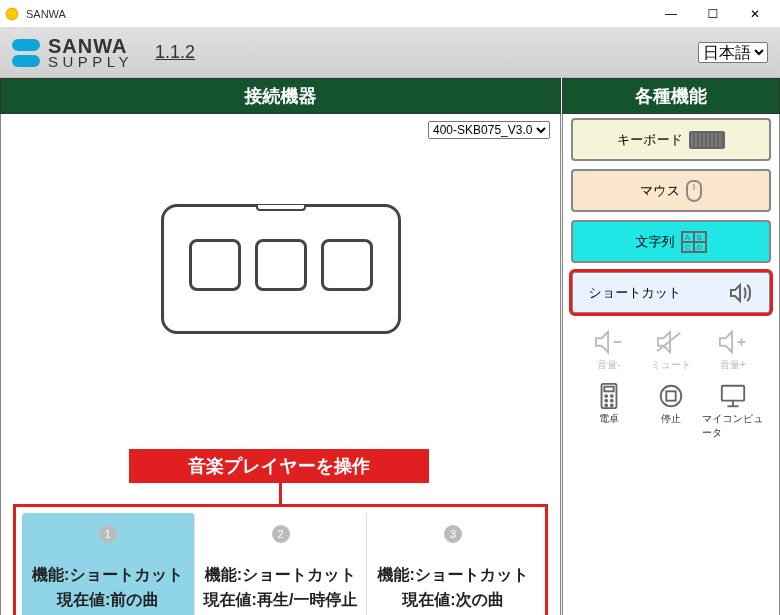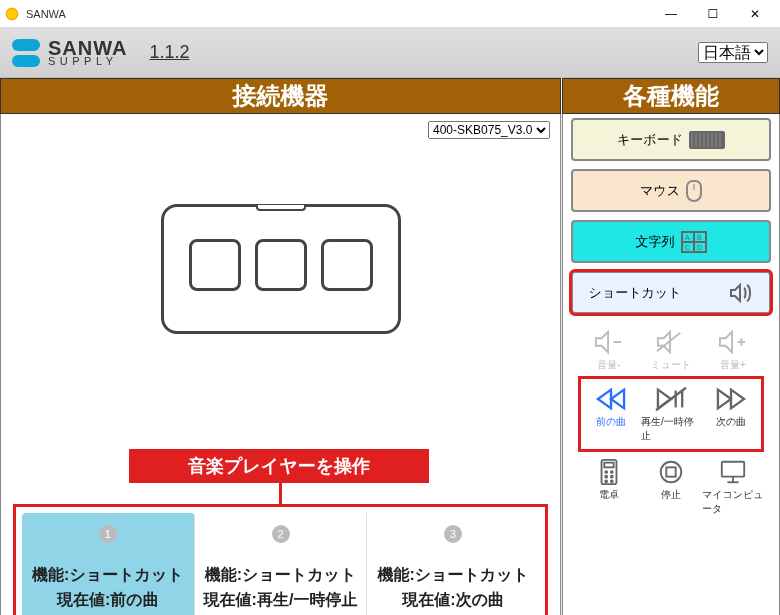--- a/index.html
+++ b/index.html
@@ -12,27 +12,27 @@
   .titlebar .winbtn { width: 42px; height: 28px; display: flex; align-items: center; justify-content: center; font-size: 12px; cursor: pointer; }
   
   .header { height: 50px; background: linear-gradient(#e0e0e0,#d0d0d0); display: flex; align-items: center; padding: 0 12px; border-bottom: 1px solid #bbb; }
   .header .logo { display: flex; align-items: center; gap: 8px; }
   .header .logo-mark { width: 28px; height: 28px; position: relative; }
   .header .logo-mark::before, .header .logo-mark::after { content:""; position:absolute; left:0; width:28px; height:12px; background:#0ea5d9; border-radius:6px; }
   .header .logo-mark::before { top:0; }
   .header .logo-mark::after { bottom:0; }
   .header .logo-text { font-family: Arial, sans-serif; color:#333; line-height:0.9; }
   .header .logo-text .brand { font-size:20px; font-weight:bold; letter-spacing:1px; }
-  .header .logo-text .sub { font-size:11px; letter-spacing:4.5px; }
+  .header .logo-text .sub { font-size:15px; letter-spacing:4.5px; }
   .header .version { margin-left: 22px; font-size: 18px; color: #333; text-decoration: underline; }
   .header .lang { margin-left: auto; }
   .header .lang select { font-size: 16px; }
   
   .section-titles { display:flex; height:36px; }
-  .section-titles .st { background:#a16207; color:#fff; font-size:24px; font-weight:bold; display:flex; align-items:center; justify-content:center; border:1px solid #333;}
+  .section-titles .st { background:#14532d; color:#fff; font-size:18px; font-weight:bold; display:flex; align-items:center; justify-content:center; border:1px solid #333;}
   .st.left { width:561px; }
   .st.right { width:218px; margin-left:1px;}
   
   .content { display:flex; height:585px; }
   .main { width:561px; border:1px solid #888; border-top:none; position:relative; background:#fff; }
   .side { width:218px; margin-left:1px; border:1px solid #888; border-top:none; background:#fff; display:flex; flex-direction:column; }
   
   .device-select { position:absolute; top:6px; right:10px; }
   .device-select select { font-size:12px; }
   
@@ -205,43 +205,20 @@
         <div class="cell disabled">
           <svg viewBox="0 0 40 30" fill="none" stroke="#bbb" stroke-width="2">
               <path d="M6 11h6l7-7v22l-7-7H6z"></path>
               <line x1="25" y1="15" x2="33" y2="15"></line>
               <line x1="29" y1="11" x2="29" y2="19"></line>
             </svg>
           <span class="lbl">音量+</span>
         </div>
       </div>
 
-      <div class="row framed">
-        <div class="cell sel">
-          <svg viewBox="0 0 40 30" fill="none" stroke="#2a70ff" stroke-width="2.5">
-              <path d="M20 5L6 15l14 10z M34 5L20 15l14 10z"></path>
-            </svg>
-          <span class="lbl">前の曲</span>
-        </div>
-        <div class="cell">
-          <svg viewBox="0 0 40 30" fill="none" stroke="#666" stroke-width="2.5">
-              <path d="M6 5l14 10L6 25z"></path>
-              <line x1="25" y1="6" x2="25" y2="24"></line>
-              <line x1="32" y1="6" x2="32" y2="24"></line>
-              <line x1="4" y1="27" x2="36" y2="3"></line>
-            </svg>
-          <span class="lbl">再生/一時停止</span>
-        </div>
-        <div class="cell">
-          <svg viewBox="0 0 40 30" fill="none" stroke="#666" stroke-width="2.5">
-              <path d="M6 5l14 10L6 25z M20 5l14 10L20 25z"></path>
-            </svg>
-          <span class="lbl">次の曲</span>
-        </div>
-      </div>
 
       <div class="row">
         <div class="cell">
           <svg viewBox="0 0 40 30" fill="none" stroke="#666" stroke-width="2">
               <rect x="12" y="2" width="16" height="26" rx="2"></rect>
               <rect x="15" y="5" width="10" height="5"></rect>
               <circle cx="17" cy="15" r="1"></circle>
               <circle cx="23" cy="15" r="1"></circle>
               <circle cx="17" cy="20" r="1"></circle>
               <circle cx="23" cy="20" r="1"></circle>

